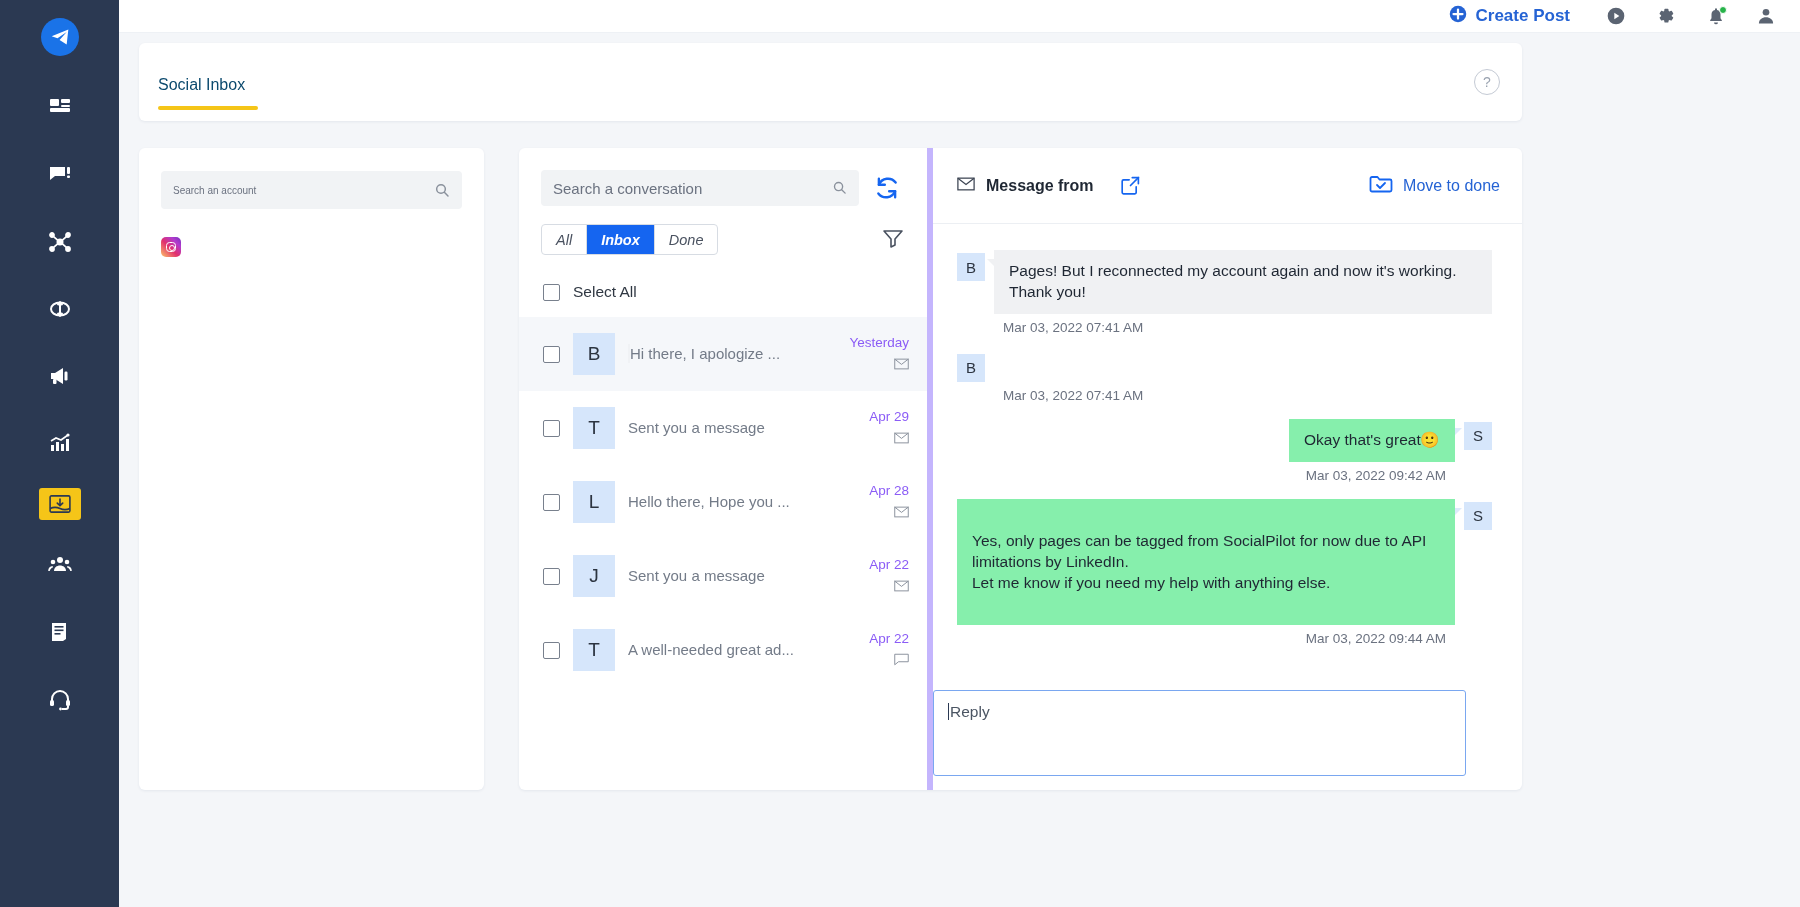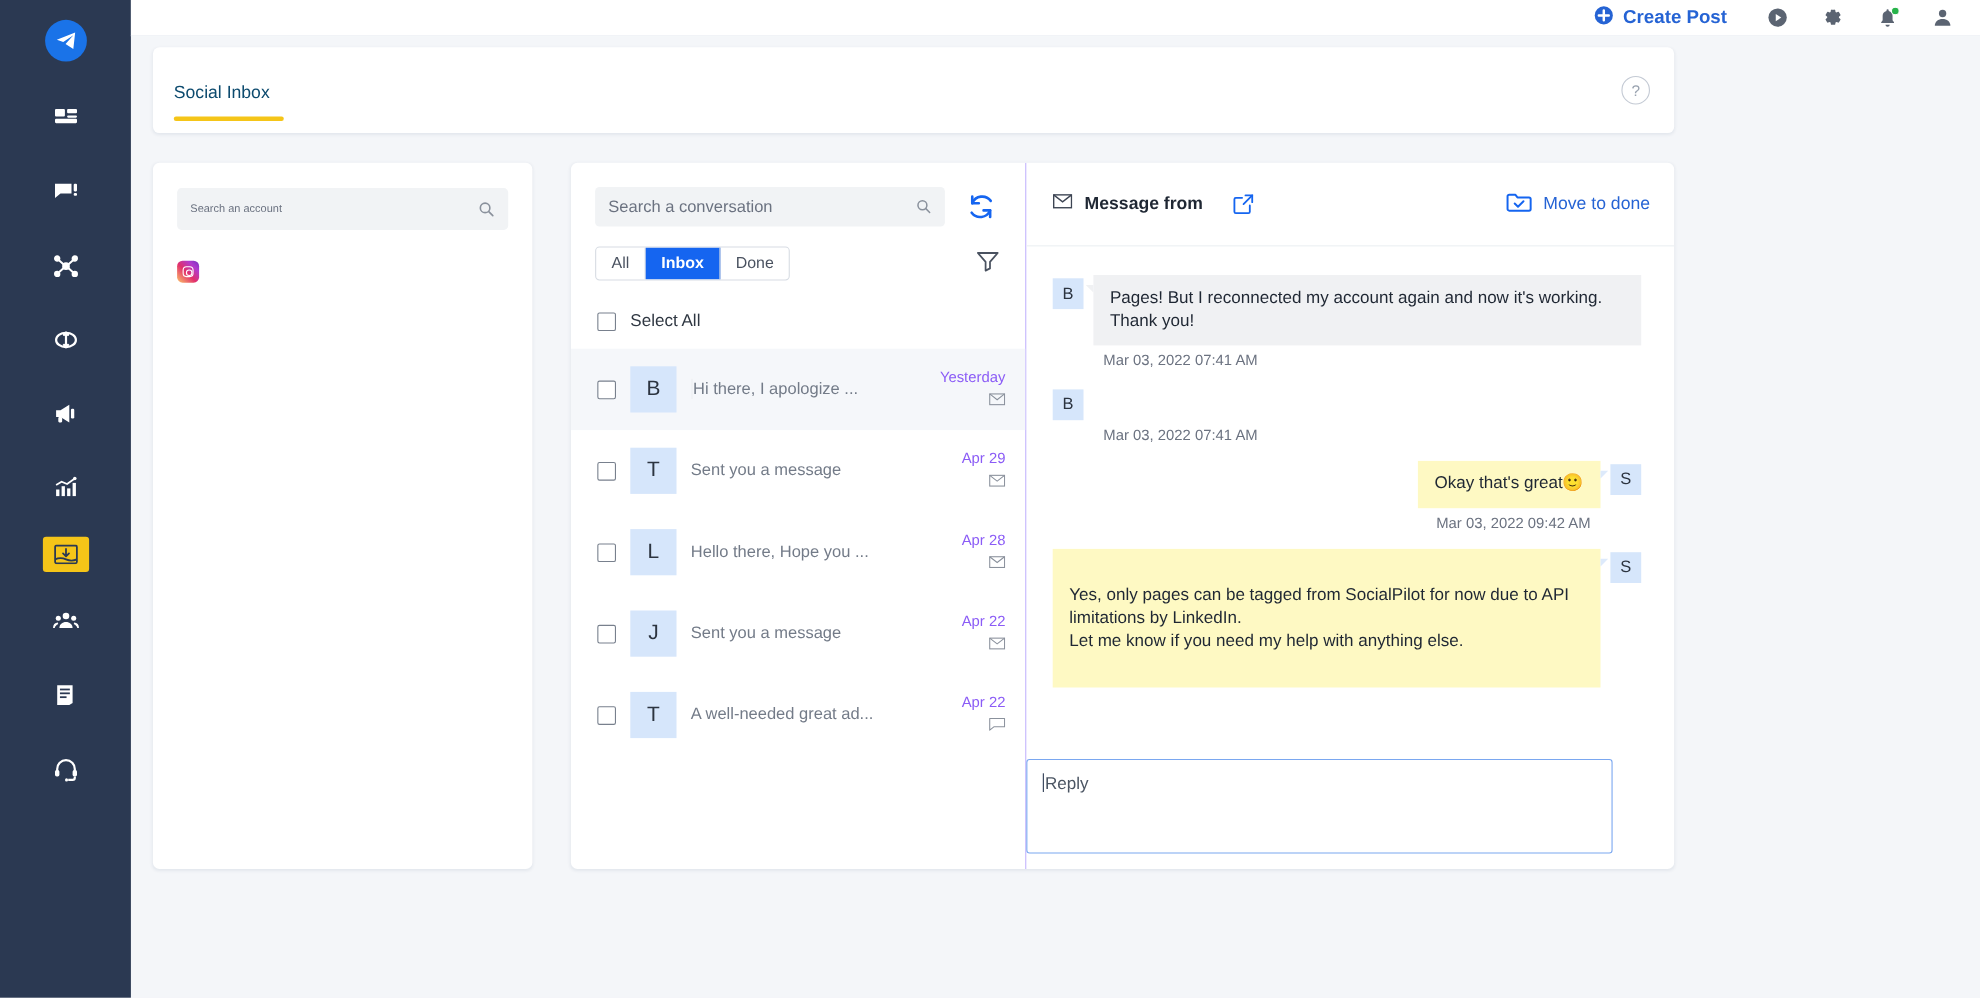--- a/index.html
+++ b/index.html
@@ -134,41 +134,42 @@
   }
 
   
   .conv-panel {
     position: absolute; left: 519px; top: 148px;
     width: 1003px; height: 642px;
     background: #fff; border-radius: 6px;
     box-shadow: 0 1px 3px rgba(20,40,80,0.07);
     display: flex; overflow: hidden;
   }
-  .conv-list { width: 414px; border-right: 1px solid #c4b5fd; position: relative; }
+  .conv-list { width: 414px; border-right: 6px solid #c4b5fd; position: relative; }
   .conv-head { padding: 22px 22px 0 22px; }
   .conv-search {
     position: relative; background: #f1f3f5; border-radius: 4px;
     height: 36px; display: flex; align-items: center; padding: 0 12px;
     width: 318px;
   }
   .conv-search input {
     border: none; outline: none; background: transparent;
     font-family: "Liberation Sans", sans-serif; font-size: 15px;
     color: #5b6472; width: 100%;
   }
   .conv-search input::placeholder { color: #6b7280; }
   .refresh-btn {
     position: absolute; right: 22px; top: 22px;
     width: 36px; height: 36px; cursor: pointer;
     display: flex; align-items: center; justify-content: center;
   }
   .filters-row {
     display: flex; align-items: center; justify-content: space-between;
     padding: 18px 22px 0 22px;
+    font-style: italic;
   }
   .seg {
     display: flex; border: 1px solid #d7dce3; border-radius: 4px;
     overflow: hidden; height: 31px;
   }
   .seg div {
     padding: 0 14px; display: flex; align-items: center;
     font-size: 14.5px; color: #4a5260; cursor: pointer;
     border-right: 1px solid #d7dce3;
   }
@@ -237,21 +238,21 @@
     width: 28px; height: 28px; background: #d6e6fb;
     display: flex; align-items: center; justify-content: center;
     font-size: 15px; color: #2c3440; flex: none; margin-top: 3px;
   }
   .bubble {
     position: relative; max-width: 520px;
     padding: 11px 15px; font-size: 15.5px;
     color: #1f2733; line-height: 1.35;
   }
   .bubble.in { background: #f0f1f3; }
-  .bubble.out { background: #fef9c3; }
+  .bubble.out { background: #86efac; }
   .bubble.in::before {
     content: ''; position: absolute; left: -7px; top: 9px;
     border: 7px solid transparent; border-right-color: #f0f1f3;
     border-left: 0; border-top: 0;
   }
   .bubble.out::after {
     content: ''; position: absolute; right: -7px; top: 9px;
     border: 7px solid transparent; border-left-color: #ddeafb;
     border-right: 0; border-top: 0;
   }
@@ -653,20 +654,21 @@
       <div class="ts out">Mar 03, 2022 09:42 AM</div>
 
       <div class="msg-row out">
         <span class="bubble out" style="white-space:pre-line">
           <span>Yes, only pages can be tagged from SocialPilot for now due to API limitations by LinkedIn.
 Let me know if you need my help with anything else.</span>
           <span class="redact-bar"></span>
         </span>
         <span class="m-avatar">S</span>
       </div>
+      <div class="ts out">Mar 03, 2022 09:44 AM</div>
     </div>
 
     <div class="reply-box">
       <div class="reply-field">
         <span class="caret"></span><span>Reply</span>
       </div>
     </div>
   </div>
 </div>
 

